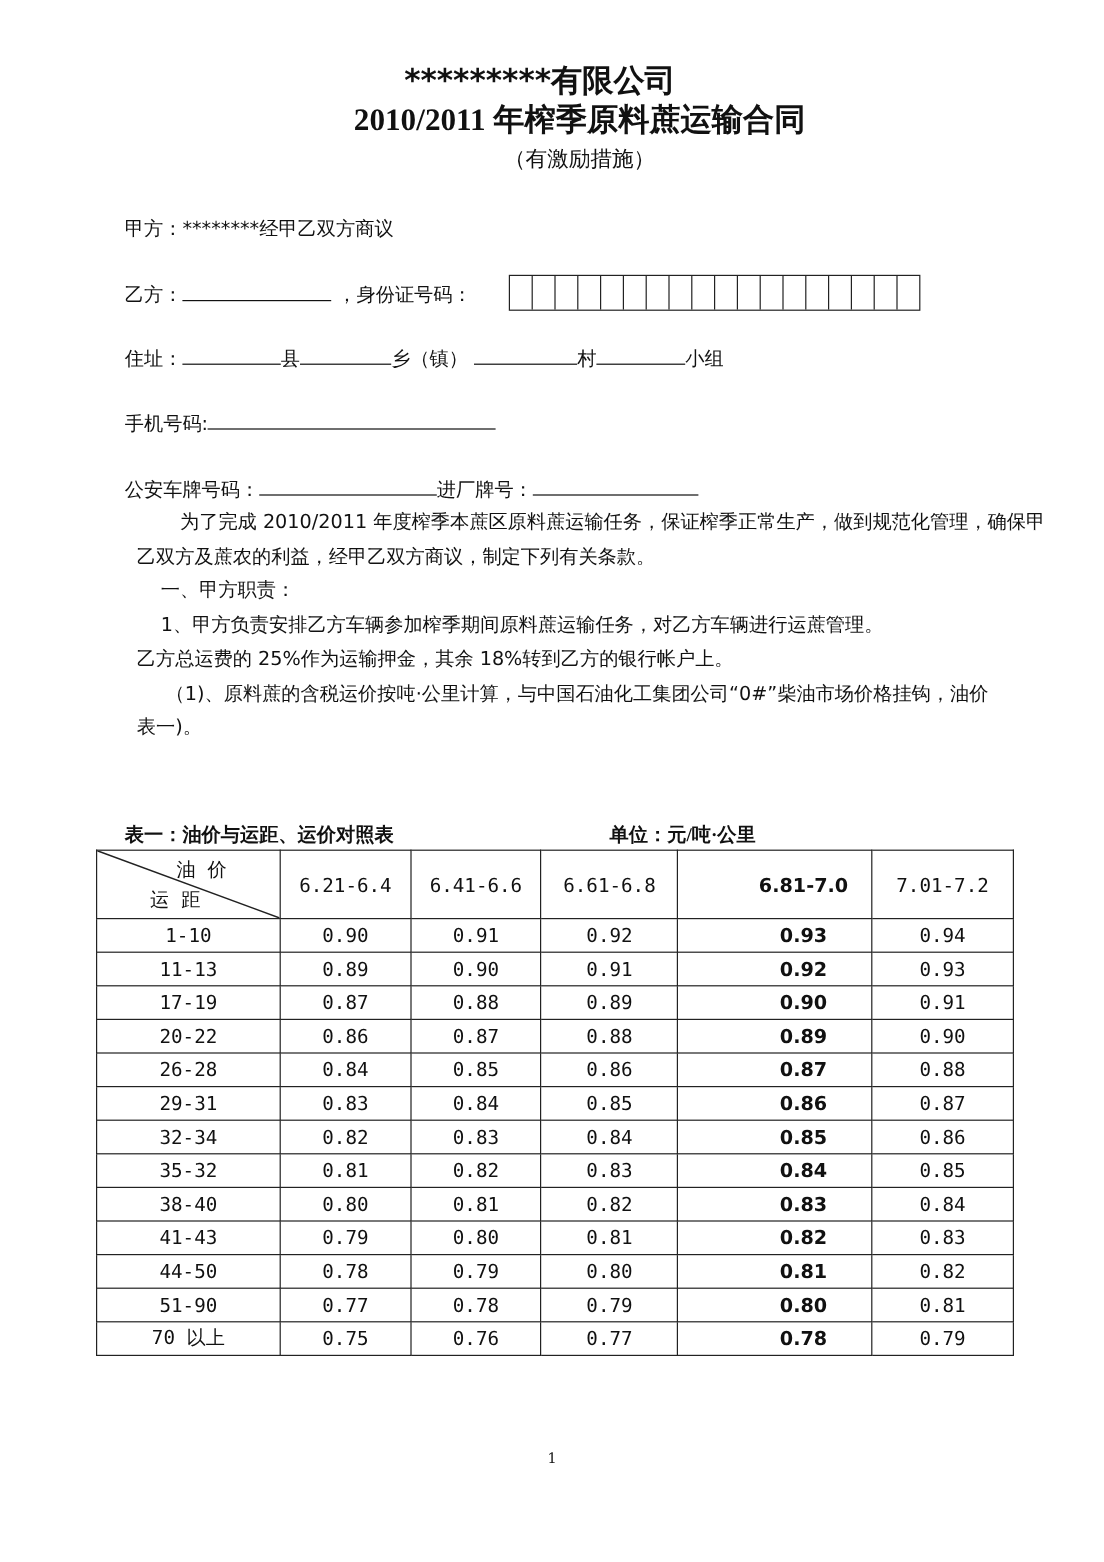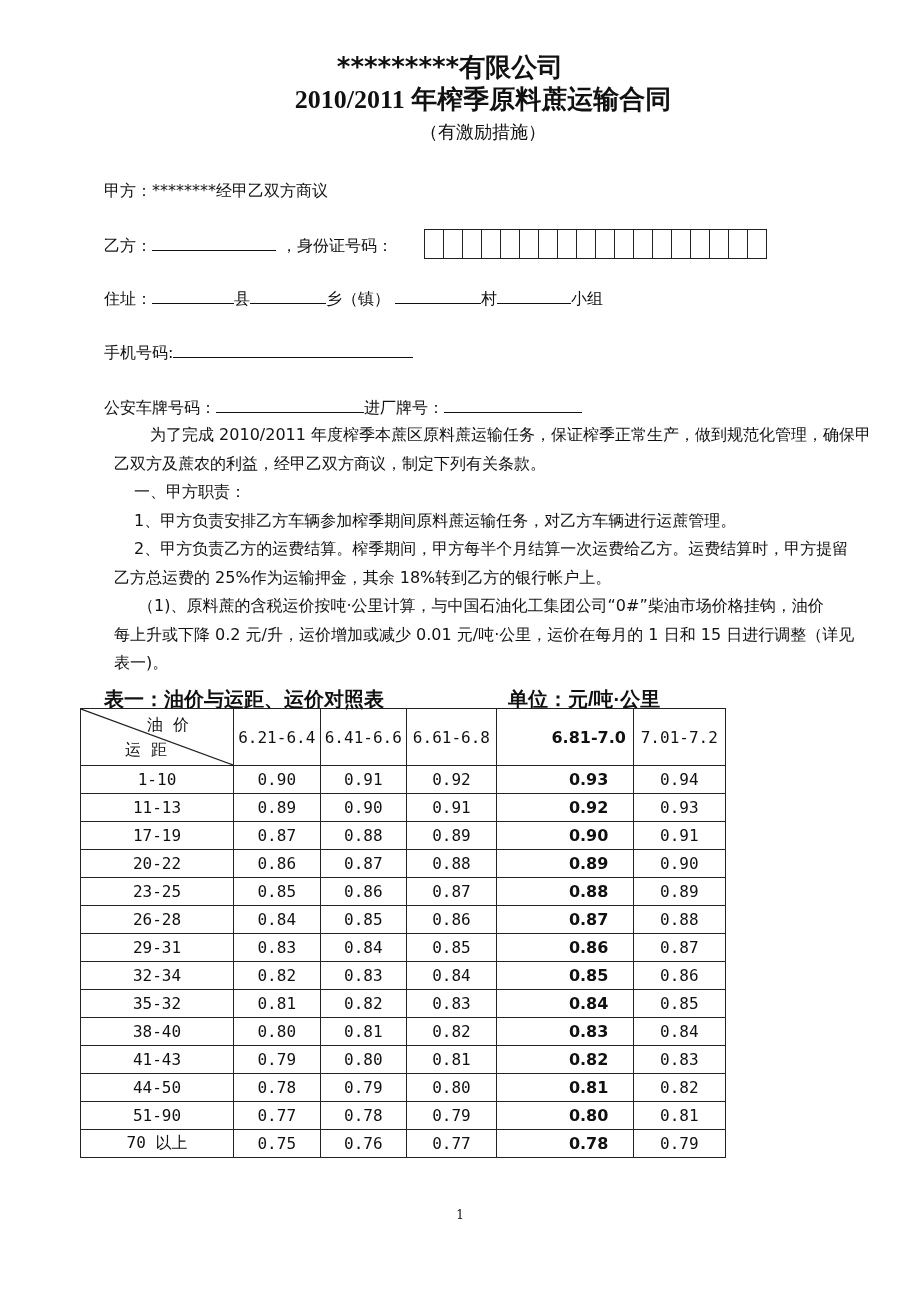--- a/index.html
+++ b/index.html
@@ -8,29 +8,29 @@
   .title1 { top: 50px; left: 0; width: 900px; text-align: center; font-size: 26px; font-weight: bold; font-family: "DejaVu Sans", sans-serif; }
   .title2 { top: 82px; left: 0; width: 966px; text-align: center; font-size: 26px; font-weight: bold; font-family: "Liberation Serif", serif; }
   .title3 { top: 120px; left: 0; width: 966px; text-align: center; font-size: 18px; font-family: "DejaVu Sans", sans-serif; }
   .line { font-size: 16px; font-family: "DejaVu Sans", sans-serif; white-space: nowrap; }
   .blank { display: inline-block; border-bottom: 1px solid #111; height: 16px; vertical-align: baseline; }
   .idbox { top: 229px; left: 424px; display: flex; border: 1px solid #222; }
   .idbox span { width: 18px; height: 28px; border-right: 1px solid #222; display: block; }
   .idbox span:last-child { border-right: none; }
   .para { left: 104px; width: 752px; font-size: 16px; line-height: 28.5px; font-family: "DejaVu Sans", sans-serif; text-indent: 0; margin-left: 32px; }
   .para p { margin: 0; }
-  table.rates { position: absolute; top: 708px; left: 80px; width: 646px; border-collapse: collapse; font-family: "DejaVu Sans Mono", monospace; font-size: 16px; }
+  table.rates { position: absolute; top: 708px; left: 80px; width: 765px; border-collapse: collapse; font-family: "DejaVu Sans Mono", monospace; font-size: 16px; }
   table.rates td { border: 1.5px solid #222; text-align: center; height: 27px; padding: 0; }
   table.rates tr.head td { height: 56px; }
   table.rates td.bold { font-weight: bold; font-family: "DejaVu Sans", sans-serif; padding-left: 48px; }
   .diag { position: relative; width: 152px; height: 56px; }
   .diag svg { position: absolute; left: 0; top: 0; }
   .diag .top { position: absolute; right: 34px; top: 6px; font-family: "DejaVu Sans", sans-serif; font-size: 16px; letter-spacing: 10px; }
   .diag .bot { position: absolute; left: 44px; bottom: 4px; font-family: "DejaVu Sans", sans-serif; font-size: 16px; letter-spacing: 10px; }
-  .caption { top: 686px; font-size: 20px; font-weight: bold; font-family: Liberation Sans, sans-serif; }
+  .caption { top: 686px; font-size: 16px; font-weight: bold; font-family: Liberation Serif, serif; }
   .pagenum { top: 1208px; left: 0; width: 920px; text-align: center; font-size: 12px; }
 </style>
 </head>
 <body>
 
 <div class="abs title1">*********有限公司</div>
 <div class="abs title2">2010/2011 年榨季原料蔗运输合同</div>
 <div class="abs title3">（有激励措施）</div>
 
 <div class="abs line" style="top:181px; left:104px;">
@@ -72,24 +72,22 @@
 
 <div class="abs line" style="top:396px; left:104px;">
   <span>公安车牌号码：</span><span class="blank" style="width:148px;"></span><span>进厂牌号：</span><span class="blank" style="width:138px;"></span>
 </div>
 
 <div class="abs para" style="top:421px; left:82px; width:780px;">
   <p style="padding-left:36px;">为了完成 2010/2011 年度榨季本蔗区原料蔗运输任务，保证榨季正常生产，做到规范化管理，确保甲</p>
   <p>乙双方及蔗农的利益，经甲乙双方商议，制定下列有关条款。</p>
   <p style="padding-left:20px;">一、甲方职责：</p>
   <p style="padding-left:20px;">1、甲方负责安排乙方车辆参加榨季期间原料蔗运输任务，对乙方车辆进行运蔗管理。</p>
-  <p style="padding-left:20px;">2、甲方负责乙方的运费结算。榨季期间，甲方每半个月结算一次运费给乙方。运费结算时，甲方提留</p>
   <p>乙方总运费的 25%作为运输押金，其余 18%转到乙方的银行帐户上。</p>
   <p style="padding-left:24px;">（1)、原料蔗的含税运价按吨·公里计算，与中国石油化工集团公司“0#”柴油市场价格挂钩，油价</p>
-  <p>每上升或下降 0.2 元/升，运价增加或减少 0.01 元/吨·公里，运价在每月的 1 日和 15 日进行调整（详见</p>
   <p>表一)。</p>
 </div>
 
 <div class="abs caption" style="left:104px;">表一：油价与运距、运价对照表</div>
 <div class="abs caption" style="left:508px;">单位：元/吨·公里</div>
 
 <table class="rates">
   <tbody id="rate-body">
     <tr class="head">
       <td style="width:152px;">
@@ -133,28 +131,20 @@
       </tr>
       <tr>
         <td>20-22</td>
         <td>0.86</td>
         <td>0.87</td>
         <td>0.88</td>
         <td class="bold">0.89</td>
         <td>0.90</td>
       </tr>
       <tr>
-        <td>23-25</td>
-        <td>0.85</td>
-        <td>0.86</td>
-        <td>0.87</td>
-        <td class="bold">0.88</td>
-        <td>0.89</td>
-      </tr>
-      <tr>
         <td>26-28</td>
         <td>0.84</td>
         <td>0.85</td>
         <td>0.86</td>
         <td class="bold">0.87</td>
         <td>0.88</td>
       </tr>
       <tr>
         <td>29-31</td>
         <td>0.83</td>

